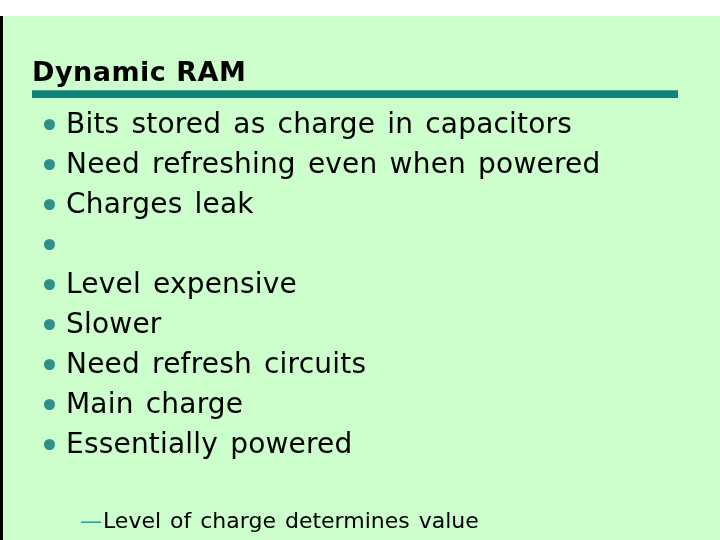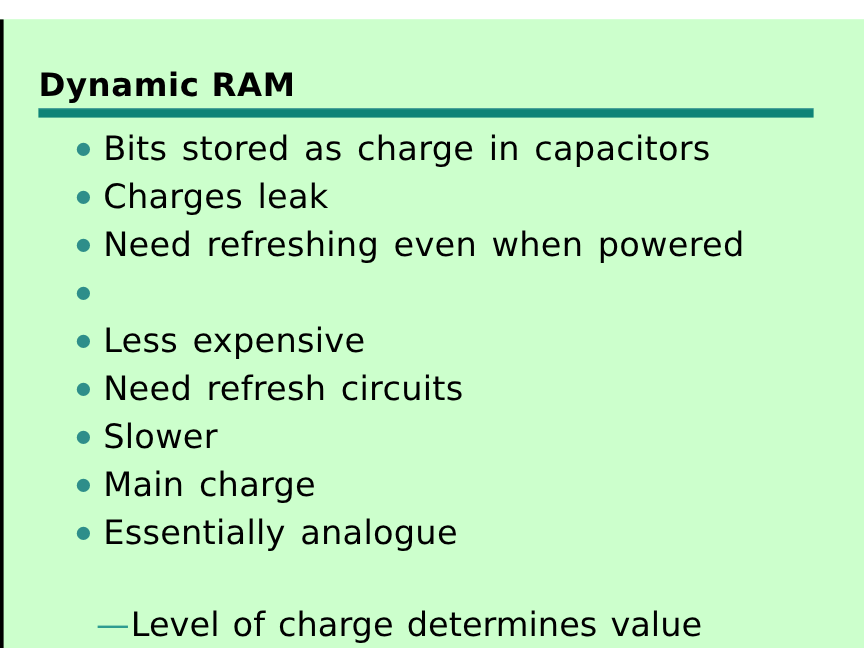--- a/index.html
+++ b/index.html
@@ -39,21 +39,21 @@
     position: absolute;
     left: 32px;
     top: 74px;
     width: 646px;
     height: 8px;
     background: var(--accent-teal, #0e8377);
     box-shadow: inset 0 1px 0 rgba(255,255,255,0.25);
   }
   .bullet-list {
     position: absolute;
-    left: 48px;
+    left: 28px;
     top: 88px;
     right: 10px;
     list-style: none;
     margin: 0;
     padding: 0;
   }
   .bullet-item {
     display: flex;
     align-items: center;
     height: 40px;
@@ -69,21 +69,21 @@
     height: 11px;
     border-radius: 50%;
     background: var(--bullet-teal, #2e8e8a);
     margin-left: 16px;
     margin-right: 11px;
   }
   .sub-bullet {
     position: absolute;
     left: 80px;
     top: 491px;
-    font-size: 28px;
+    font-size: 22px;
     line-height: 28px;
     word-spacing: 2px;
     white-space: nowrap;
   }
   .sub-dash {
     color: var(--dash-teal, #2e9c90);
     margin-right: 1px;
   }
 </style>
 </head>
@@ -95,47 +95,47 @@
   <div class="title">Dynamic RAM</div>
   <div class="title-rule"></div>
 
   <ul class="bullet-list">
     <li class="bullet-item">
       <span class="bullet-dot"></span>
       <span>Bits stored as charge in capacitors</span>
     </li>
     <li class="bullet-item">
       <span class="bullet-dot"></span>
-      <span>Charges leak</span>
+      <span>Need refreshing even when powered</span>
     </li>
     <li class="bullet-item">
       <span class="bullet-dot"></span>
-      <span>Need refreshing even when powered</span>
+      <span>Charges leak</span>
     </li>
     <li class="bullet-item">
       <span class="bullet-dot"></span>
     </li>
     <li class="bullet-item">
       <span class="bullet-dot"></span>
-      <span>Less expensive</span>
+      <span>Level expensive</span>
+    </li>
+    <li class="bullet-item">
+      <span class="bullet-dot"></span>
+      <span>Slower</span>
     </li>
     <li class="bullet-item">
       <span class="bullet-dot"></span>
       <span>Need refresh circuits</span>
     </li>
     <li class="bullet-item">
       <span class="bullet-dot"></span>
-      <span>Slower</span>
-    </li>
-    <li class="bullet-item">
-      <span class="bullet-dot"></span>
       <span>Main charge</span>
     </li>
     <li class="bullet-item">
       <span class="bullet-dot"></span>
-      <span>Essentially analogue</span>
+      <span>Essentially powered</span>
     </li>
   </ul>
 
   <div class="sub-bullet">
     <span class="sub-dash">—</span><span>Level of charge determines value</span>
   </div>
 </div>
 
 </body></html>

